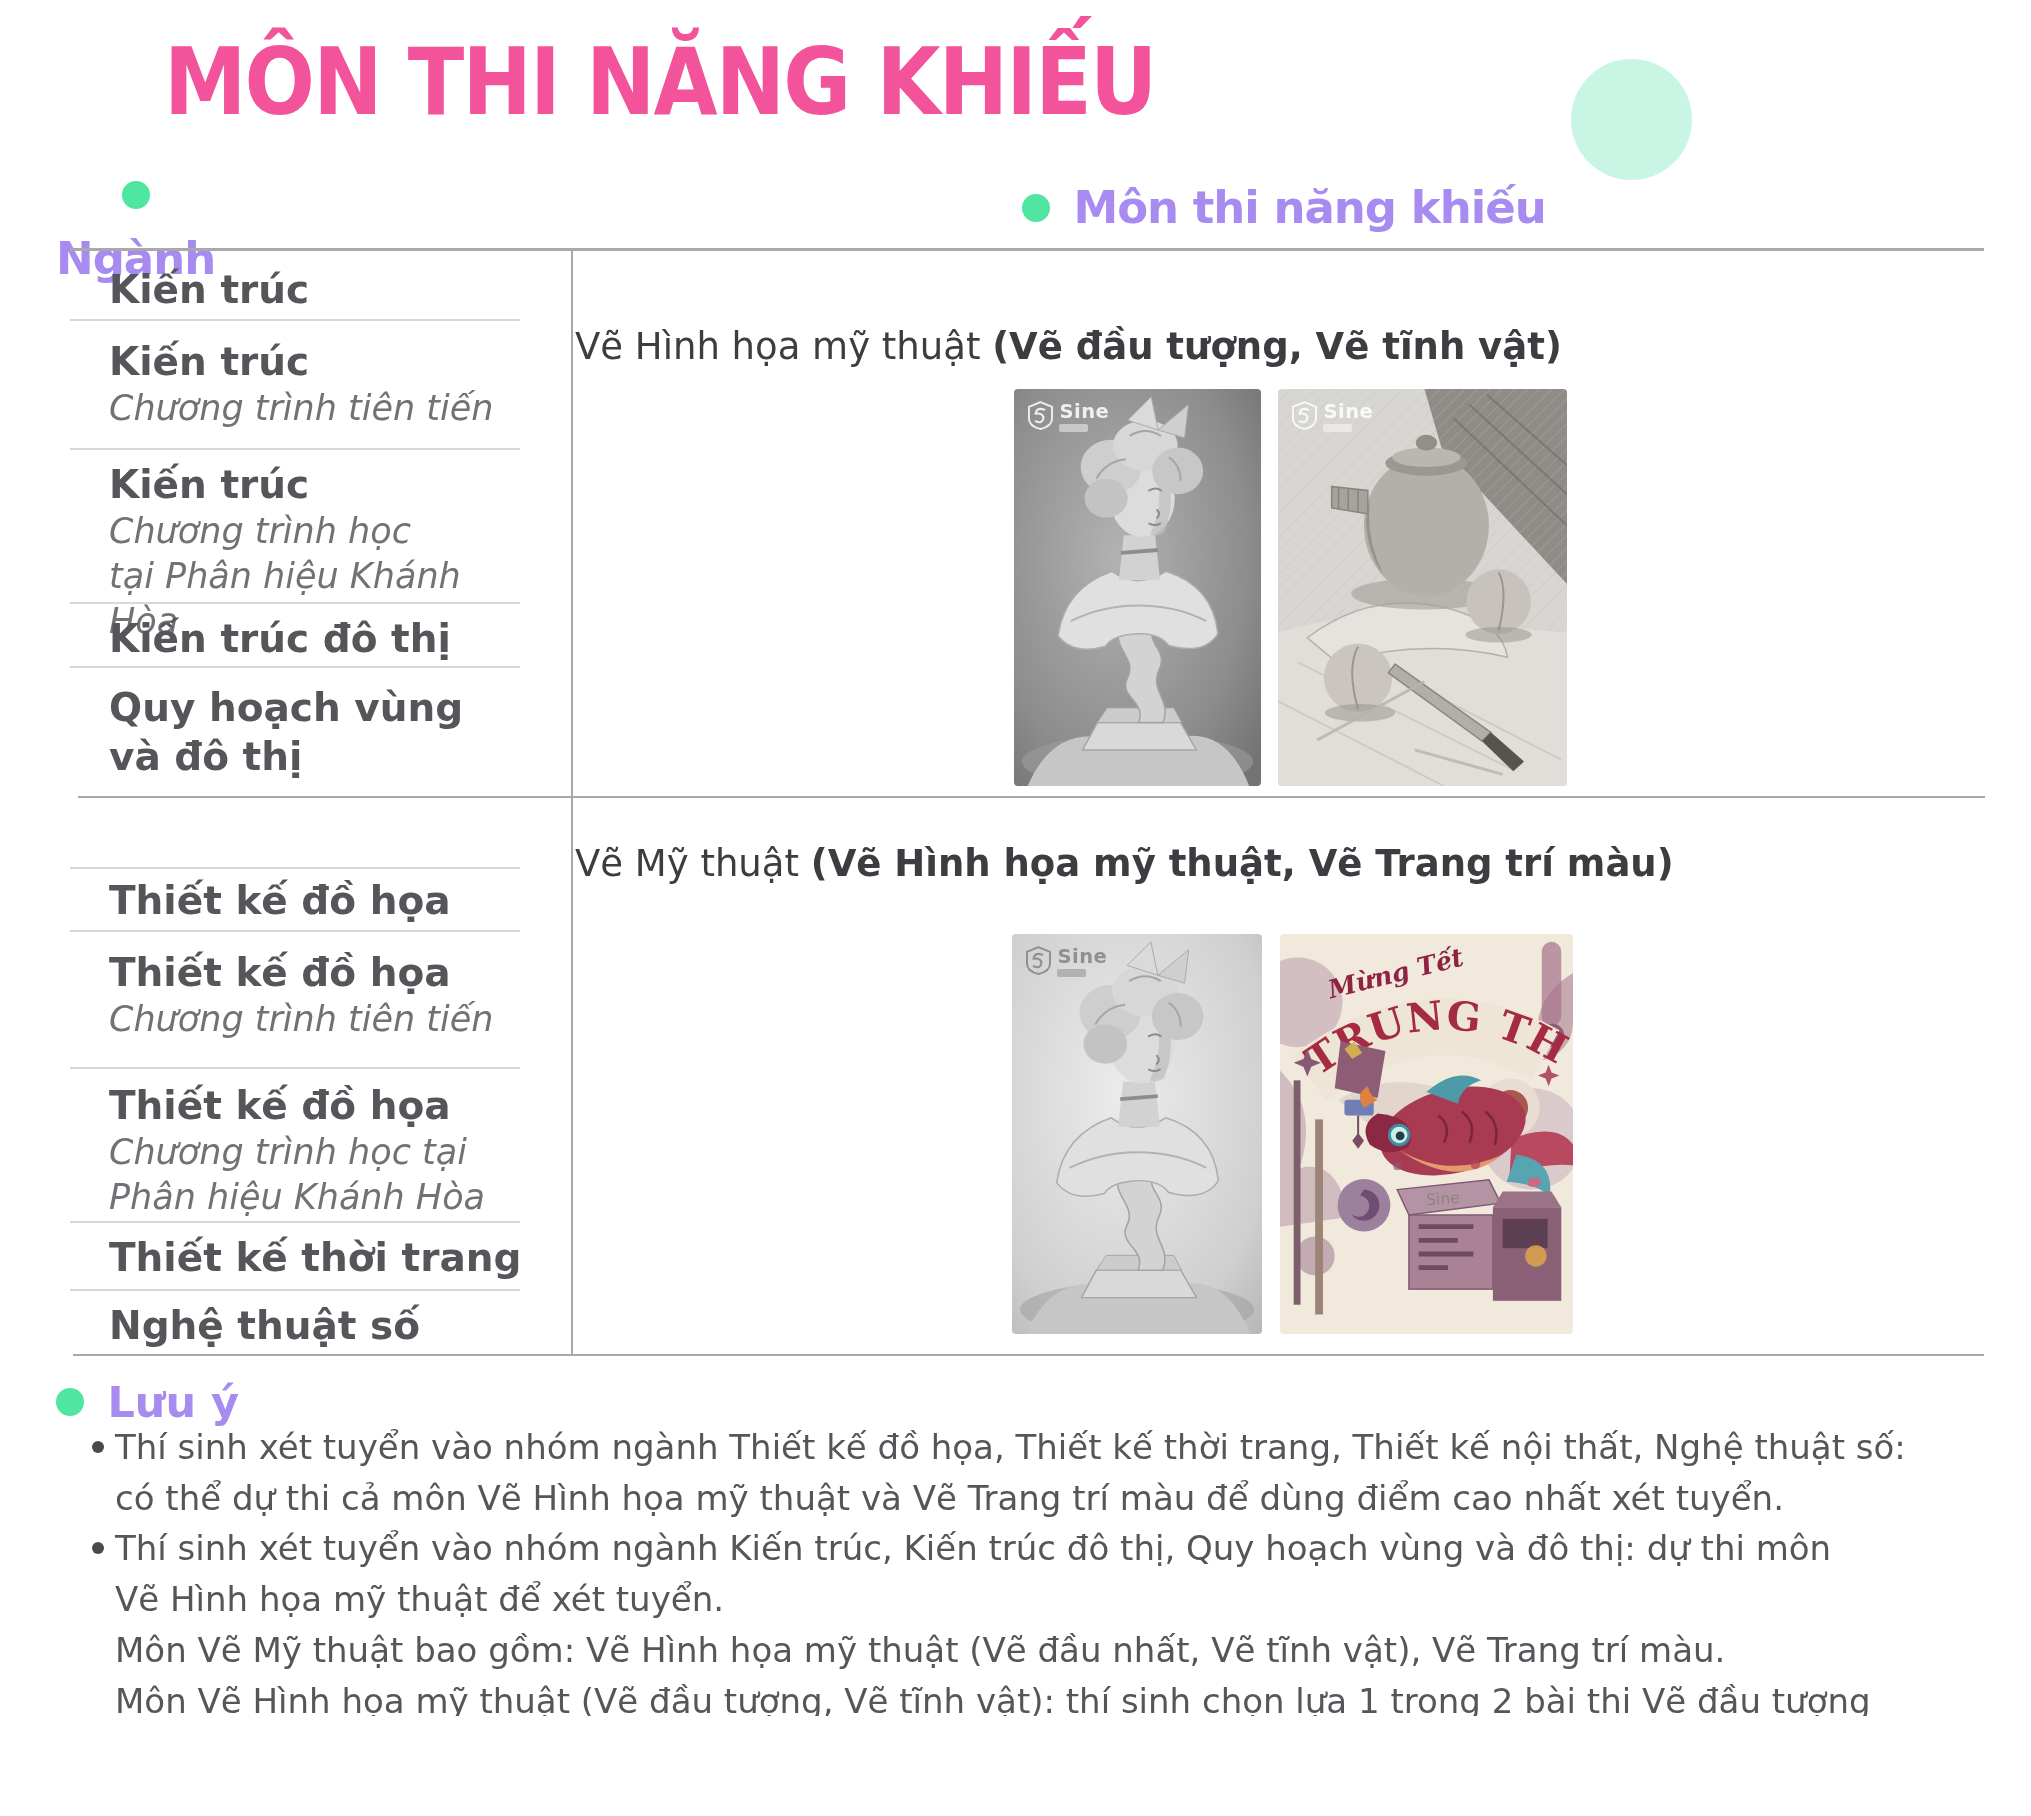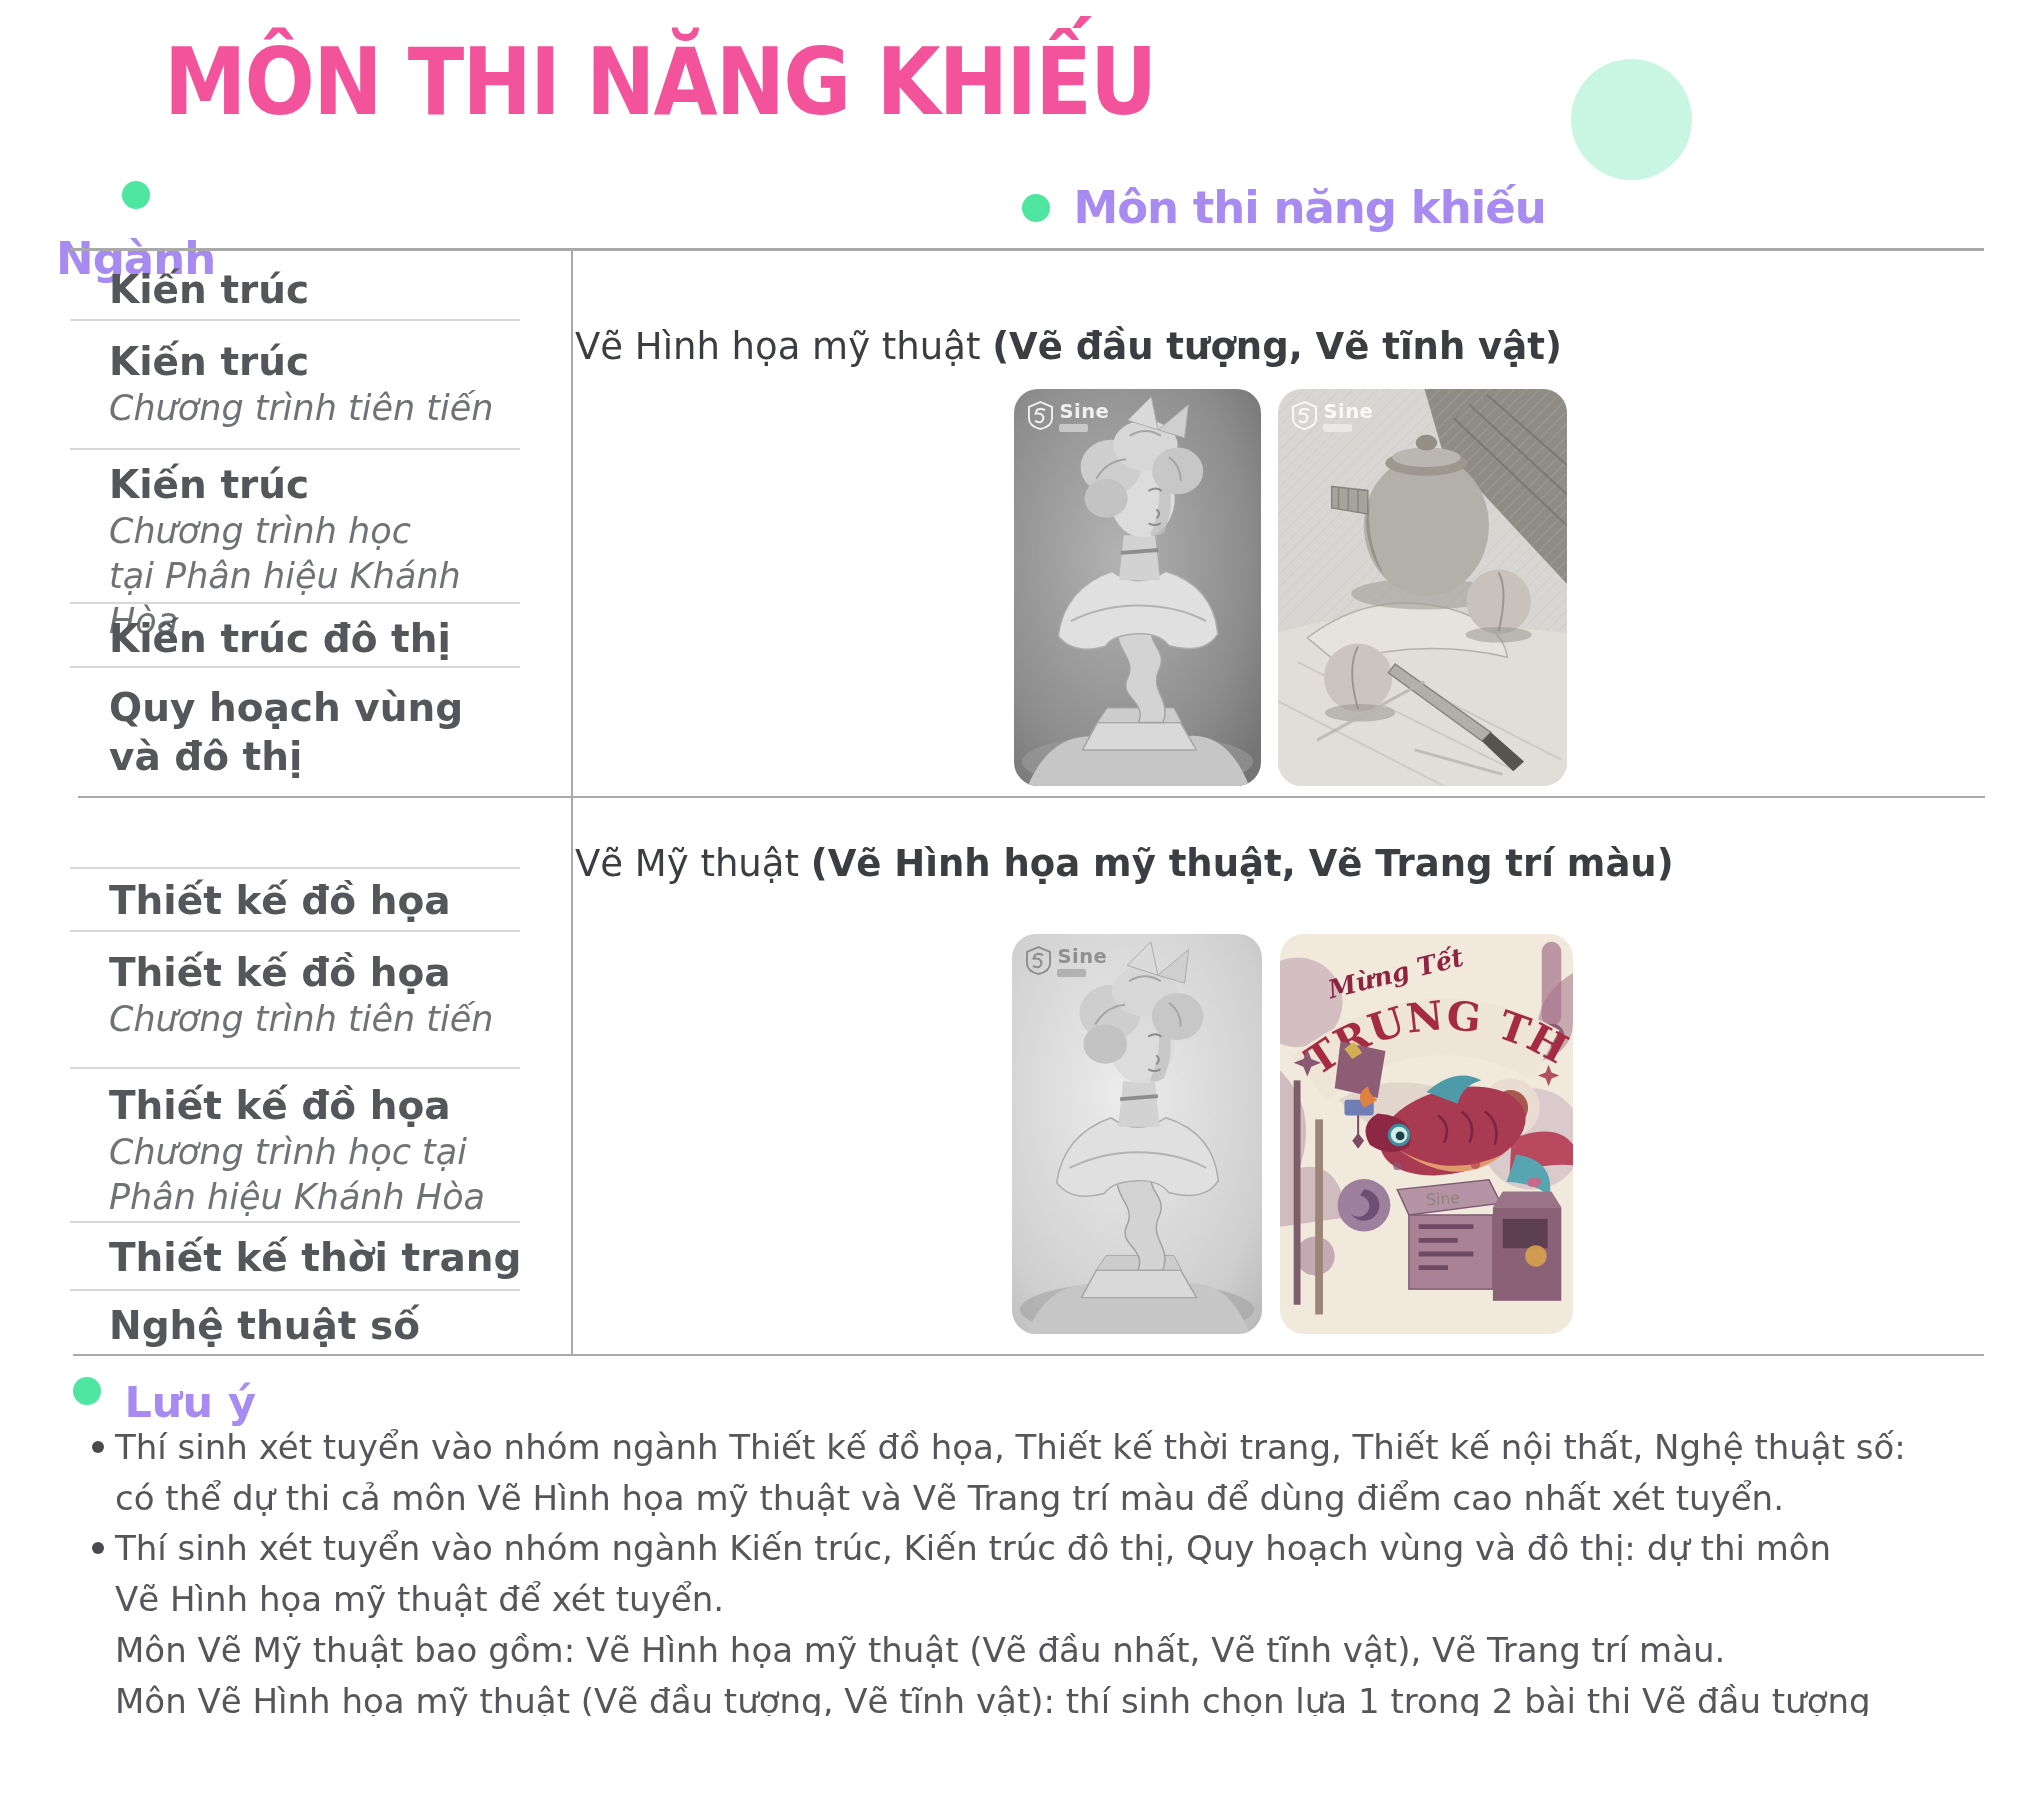--- a/index.html
+++ b/index.html
@@ -28,30 +28,30 @@
   .vline{position:absolute;left:571px;top:250px;width:2.4px;height:1104px;background:#a9a9a9;}
   .sep{position:absolute;left:70px;width:450px;height:2px;background:#d7d7d7;}
   
   .major{position:absolute;left:109px;width:429px;}
   .major .name{font-size:39px;font-weight:800;color:#55565a;line-height:49px;white-space:pre-line;}
   .major .sub{font-size:35px;font-style:italic;font-weight:400;color:#717275;line-height:45px;white-space:pre-line;}
   
   .section-title{position:absolute;left:575px;width:1414px;font-size:37px;color:#3c3d40;white-space:nowrap;}
   .section-title .reg{font-weight:400;}
   .section-title .bold{font-weight:800;}
-  .art{position:absolute;border-radius:24px;overflow:hidden;}
+  .art{position:absolute;border-radius:4px;overflow:hidden;}
   .art svg{display:block;width:100%;height:100%;}
   
   .wm{position:absolute;top:11.7px;left:13.7px;display:flex;align-items:flex-start;gap:6.8px;color:rgba(255,255,255,.85);}
   .wm.wm-dark{color:rgba(125,125,125,.8);}
   .wm .glyph{width:25px;height:29px;}
   .wm .txt{font-size:19.5px;font-weight:600;line-height:21.5px;letter-spacing:0.5px;}
   .wm .badge{display:block;width:29px;height:7.8px;border-radius:2px;background:currentColor;opacity:.55;margin-top:2px;}
   
-  .notes-header{position:absolute;left:73px;top:1377px;display:flex;gap:23.4px;}
+  .notes-header{position:absolute;left:56px;top:1377px;display:flex;align-items:center;gap:23.4px;}
   .notes-header .label{font-size:43px;font-weight:800;color:#a78bf0;}
   .note-item{position:absolute;left:115px;width:1882px;font-size:34px;line-height:51px;color:#56565a;}
   .note-item .line{white-space:nowrap;}
   .note-bullet{position:absolute;left:-23.4px;top:18.5px;width:12.7px;height:12.7px;border-radius:50%;background:#4a4a4e;}
 </style>
 </head>
 <body>
 
 <div id="canvas">
 

